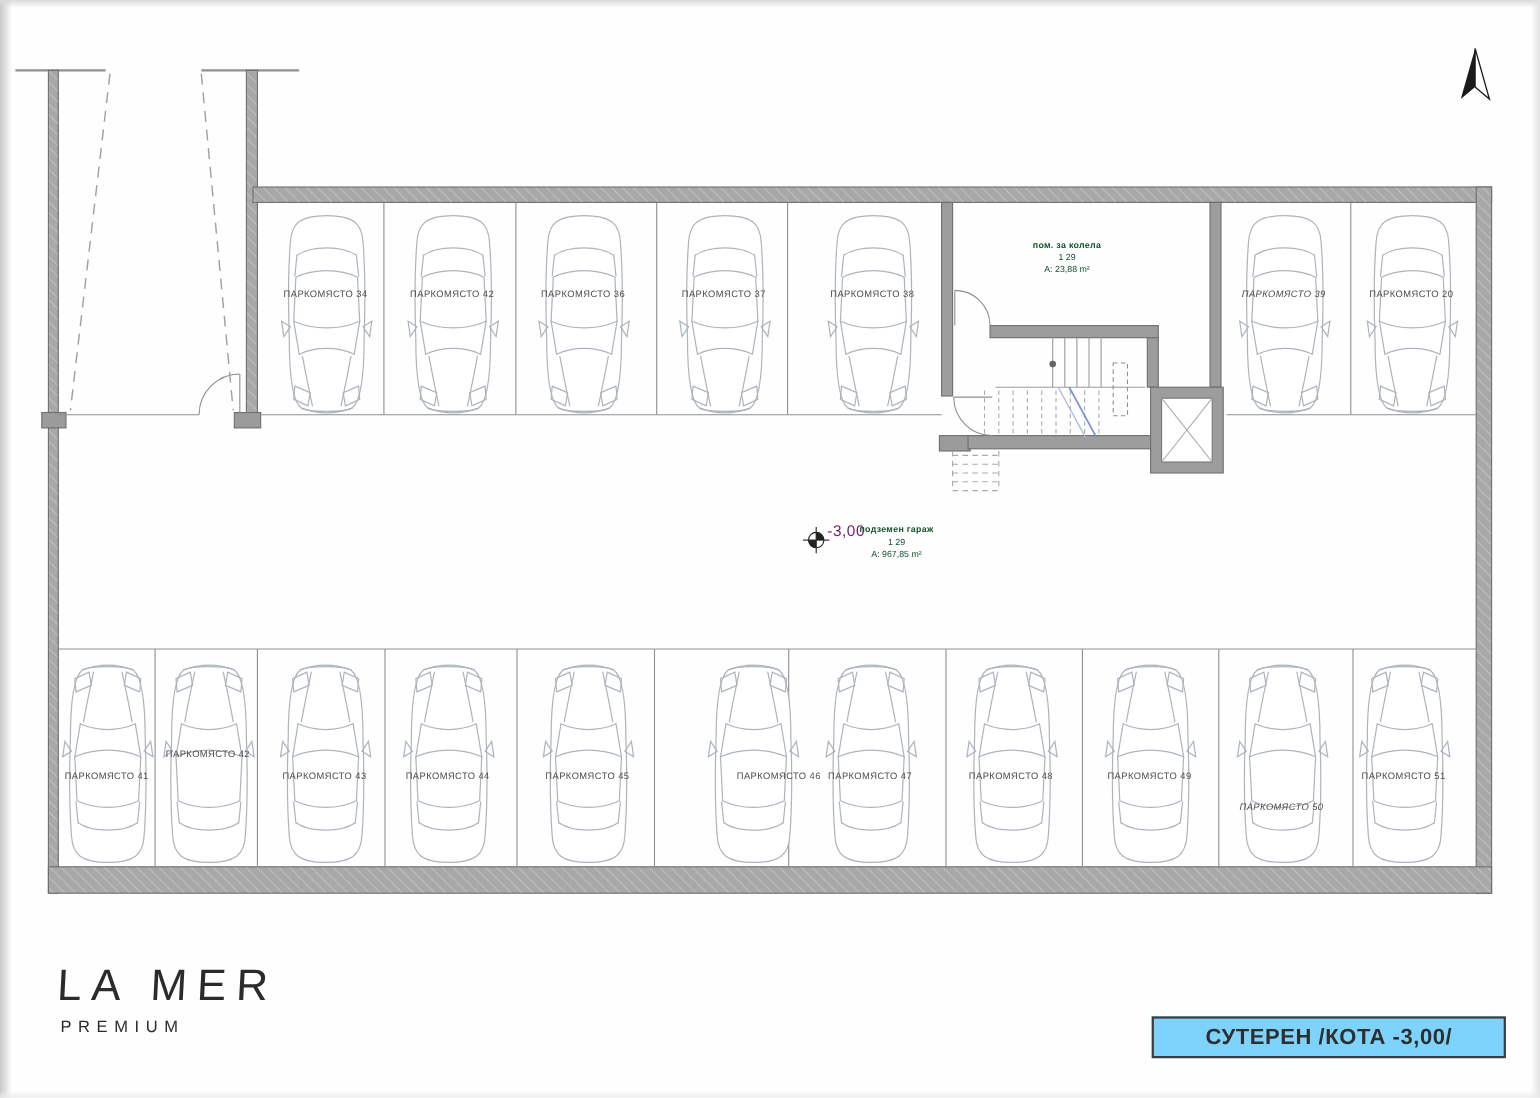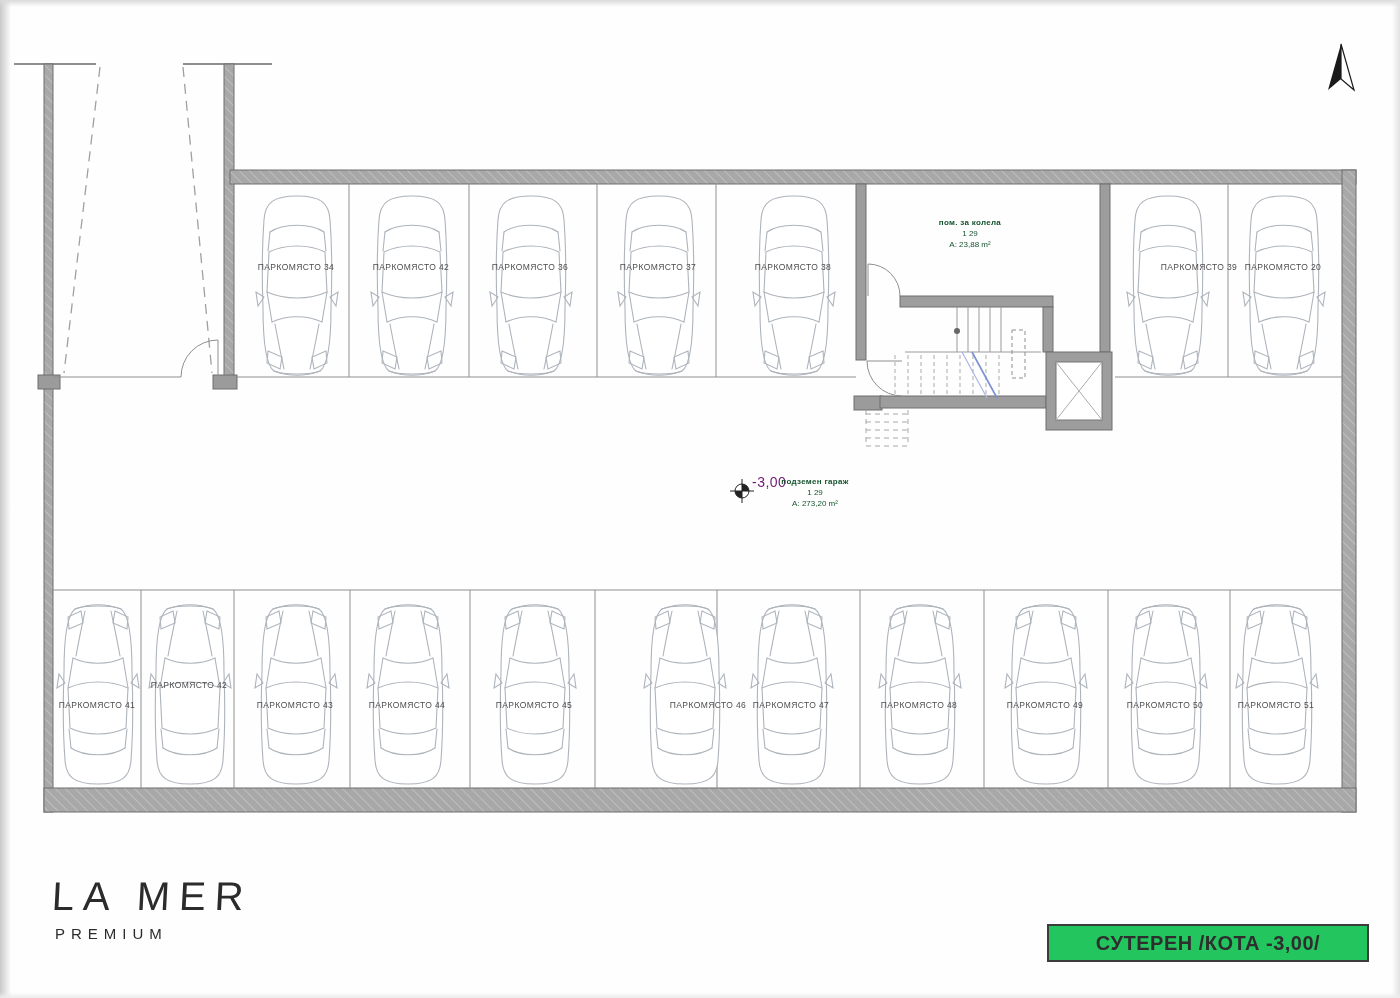--- a/index.html
+++ b/index.html
@@ -22,21 +22,21 @@
   .room-label .rm-num{font-size:8px;}
   .room-label .rm-area{font-size:8px;}
   #level-value{
     position:absolute;left:752px;top:474px;font-size:14px;color:#701a75;letter-spacing:.5px;
   }
   #logo{position:absolute;left:52px;top:874px;color:#2b2b2b;}
   #logo-title{font-size:40px;letter-spacing:9px;font-weight:500;transform:skewX(-3deg);}
   #logo-subtitle{font-size:15px;letter-spacing:6px;margin-top:6px;margin-left:3px;}
   #title-block{
     position:absolute;left:1047px;top:924px;width:318px;height:34px;
-    border:2px solid #3c3c3c;background:#22c55e;display:flex;align-items:center;justify-content:center;
+    border:2px solid #3c3c3c;background:#7dd3fc;display:flex;align-items:center;justify-content:center;
   }
   #title-block span{font-size:20px;font-weight:bold;color:#2e2e2e;letter-spacing:.5px;}
 </style>
 </head>
 <body>
 
 <div id="page">
 
   <svg id="plan-lines" width="1400" height="998" viewBox="0 0 1400 998">
     <defs>
@@ -209,46 +209,46 @@
       <polygon points="1341,44 1328,90 1341,79" fill="#1a1a1a"></polygon>
       <polygon points="1341,44 1354,90 1341,79" fill="#ffffff" stroke="#1a1a1a" stroke-width="1.2"></polygon>
     </g>
   </svg>
 
   <div class="space-label" style="left:296px;top:262px;">ПАРКОМЯСТО 34</div>
   <div class="space-label" style="left:411px;top:262px;">ПАРКОМЯСТО 42</div>
   <div class="space-label" style="left:530px;top:262px;">ПАРКОМЯСТО 36</div>
   <div class="space-label" style="left:658px;top:262px;">ПАРКОМЯСТО 37</div>
   <div class="space-label" style="left:793px;top:262px;">ПАРКОМЯСТО 38</div>
-  <div class="space-label" style="left:1199px;top:262px;">ПАРКОМЯСТО 39</div>
+  <div class="space-label" style="left:1167px;top:262px;font-style:italic;">ПАРКОМЯСТО 39</div>
   <div class="space-label" style="left:1283px;top:262px;">ПАРКОМЯСТО 20</div>
 
   <div class="space-label" style="left:97px;top:700px;">ПАРКОМЯСТО 41</div>
   <div class="space-label" style="left:189px;top:680px;">ПАРКОМЯСТО 42</div>
   <div class="space-label" style="left:295px;top:700px;">ПАРКОМЯСТО 43</div>
   <div class="space-label" style="left:407px;top:700px;">ПАРКОМЯСТО 44</div>
   <div class="space-label" style="left:534px;top:700px;">ПАРКОМЯСТО 45</div>
   <div class="space-label" style="left:708px;top:700px;">ПАРКОМЯСТО 46</div>
   <div class="space-label" style="left:791px;top:700px;">ПАРКОМЯСТО 47</div>
   <div class="space-label" style="left:919px;top:700px;">ПАРКОМЯСТО 48</div>
   <div class="space-label" style="left:1045px;top:700px;">ПАРКОМЯСТО 49</div>
-  <div class="space-label" style="left:1165px;top:700px;">ПАРКОМЯСТО 50</div>
+  <div class="space-label" style="left:1165px;top:728px;font-style:italic;">ПАРКОМЯСТО 50</div>
   <div class="space-label" style="left:1276px;top:700px;">ПАРКОМЯСТО 51</div>
 
   <div class="room-label" style="left:880px;top:217px;width:180px;">
     <div class="rm-name">пом. за колела</div>
     <div class="rm-num">1 29</div>
     <div class="rm-area">А: 23,88 m²</div>
   </div>
 
   <div id="level-value">-3,00</div>
   <div class="room-label" style="left:760px;top:476px;width:110px;">
     <div class="rm-name">подземен гараж</div>
     <div class="rm-num">1 29</div>
-    <div class="rm-area">А: 273,20 m²</div>
+    <div class="rm-area">А: 967,85 m²</div>
   </div>
 
   <div id="logo">
     <div id="logo-title">LA MER</div>
     <div id="logo-subtitle">PREMIUM</div>
   </div>
 
   <div id="title-block">
     <span>СУТЕРЕН /КОТА -3,00/</span>
   </div>

